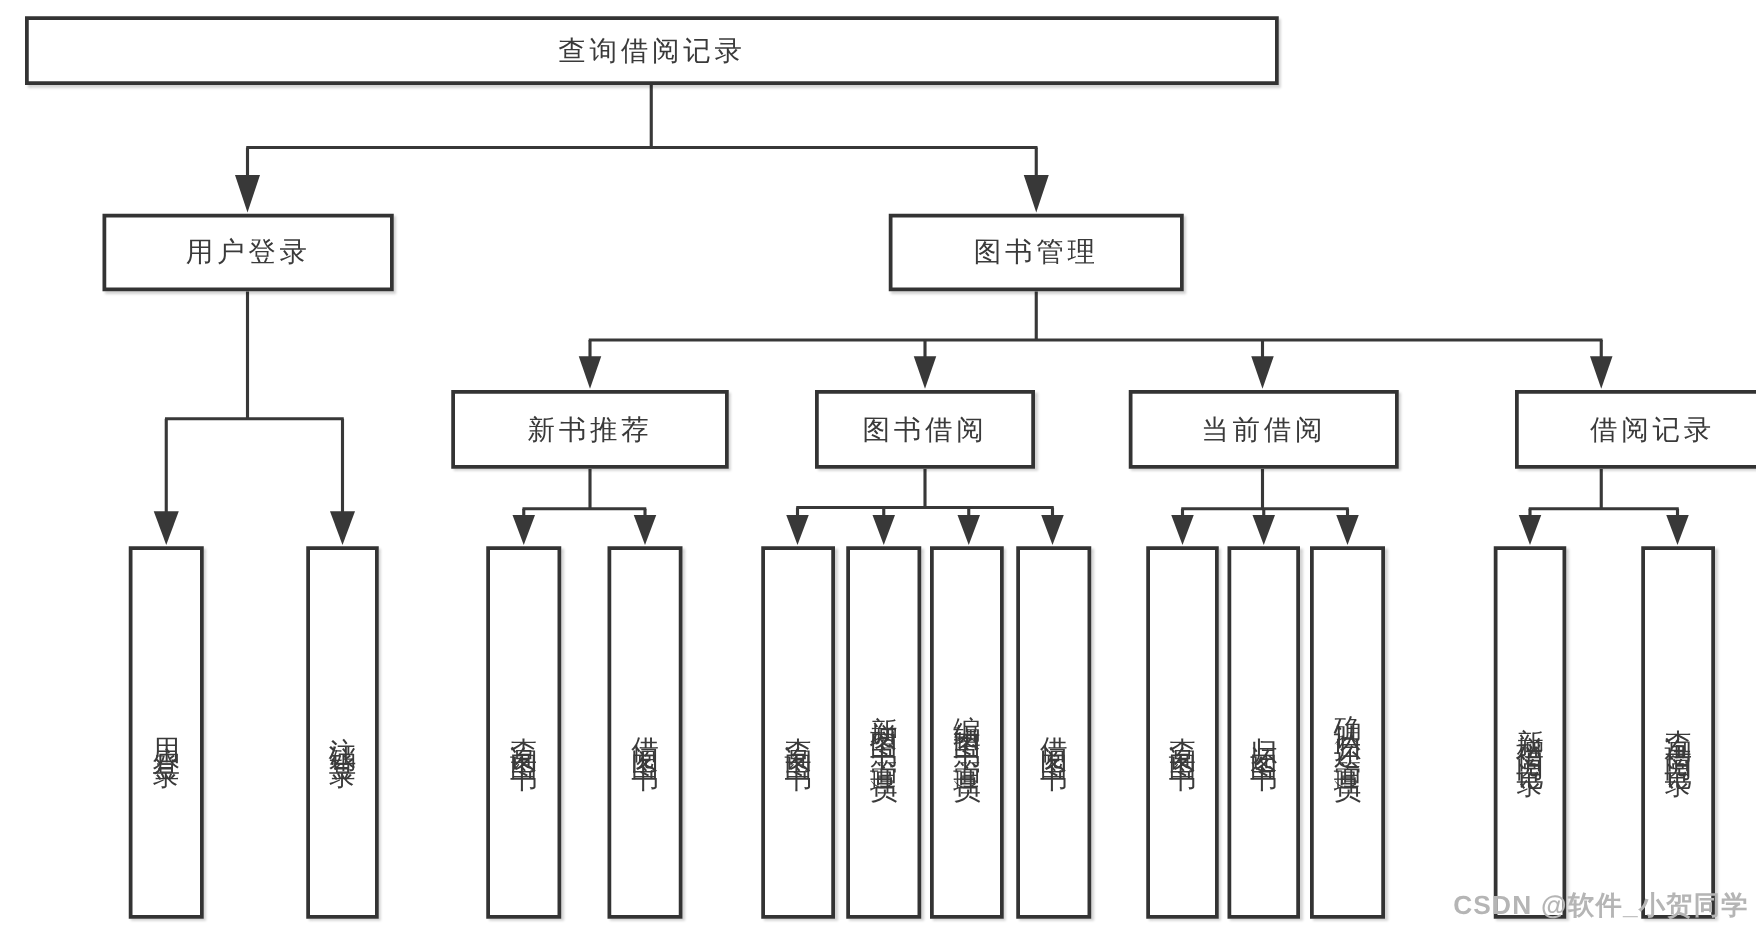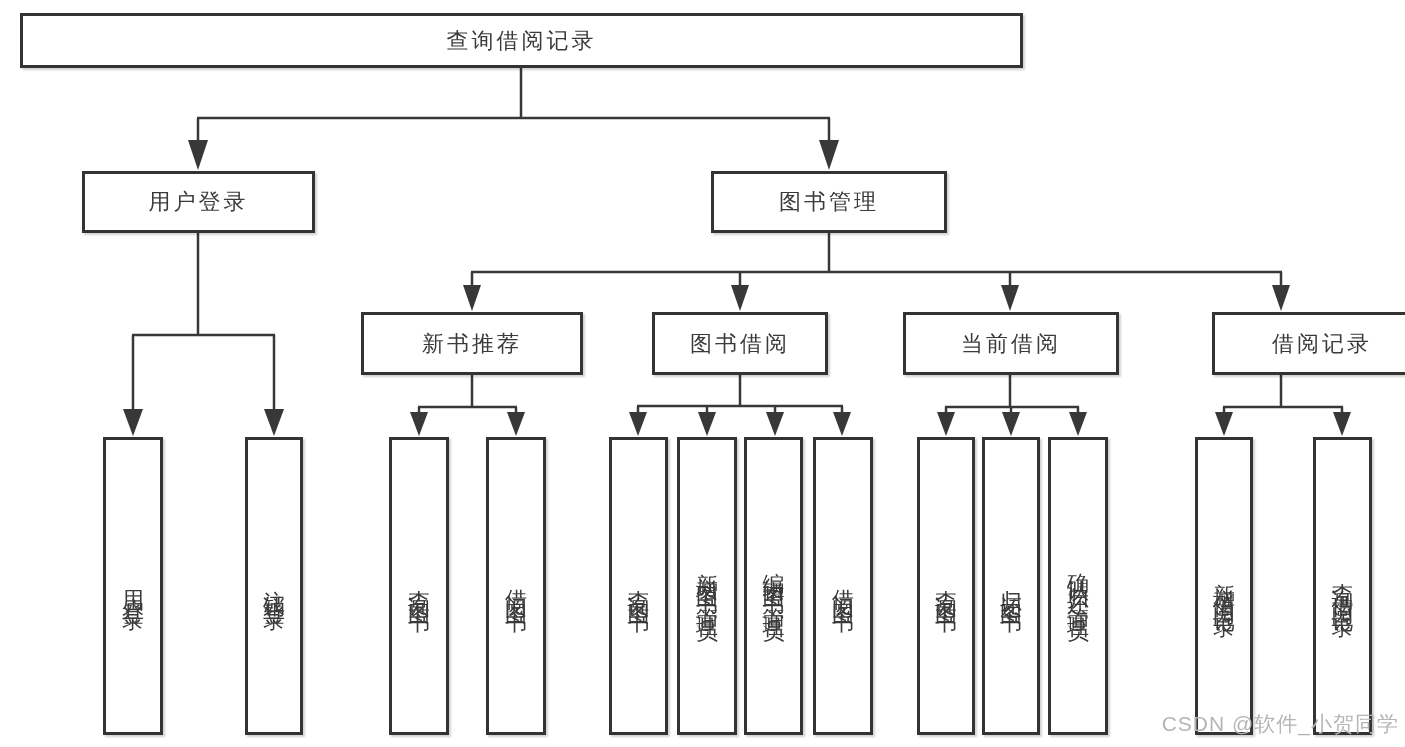--- a/index.html
+++ b/index.html
@@ -51,20 +51,21 @@
   }
   #watermark{
     position:absolute;
     top:710px;
     right:6px;
     font-size:21px;
     letter-spacing:1px;
     color:var(--wm);
     z-index:3;
     white-space:nowrap;
+    font-weight:bold;
   }
 </style>
 </head>
 <body>
 
 <div id="stage">
   <svg id="edges" viewBox="0 0 1405 747" xmlns="http://www.w3.org/2000/svg">
       <line x1="521" y1="68" x2="521" y2="118" stroke="#383838" stroke-width="2.5"></line>
       <line x1="197" y1="118" x2="830" y2="118" stroke="#383838" stroke-width="2.5"></line>
       <line x1="198" y1="118" x2="198" y2="146" stroke="#383838" stroke-width="2.5"></line>

